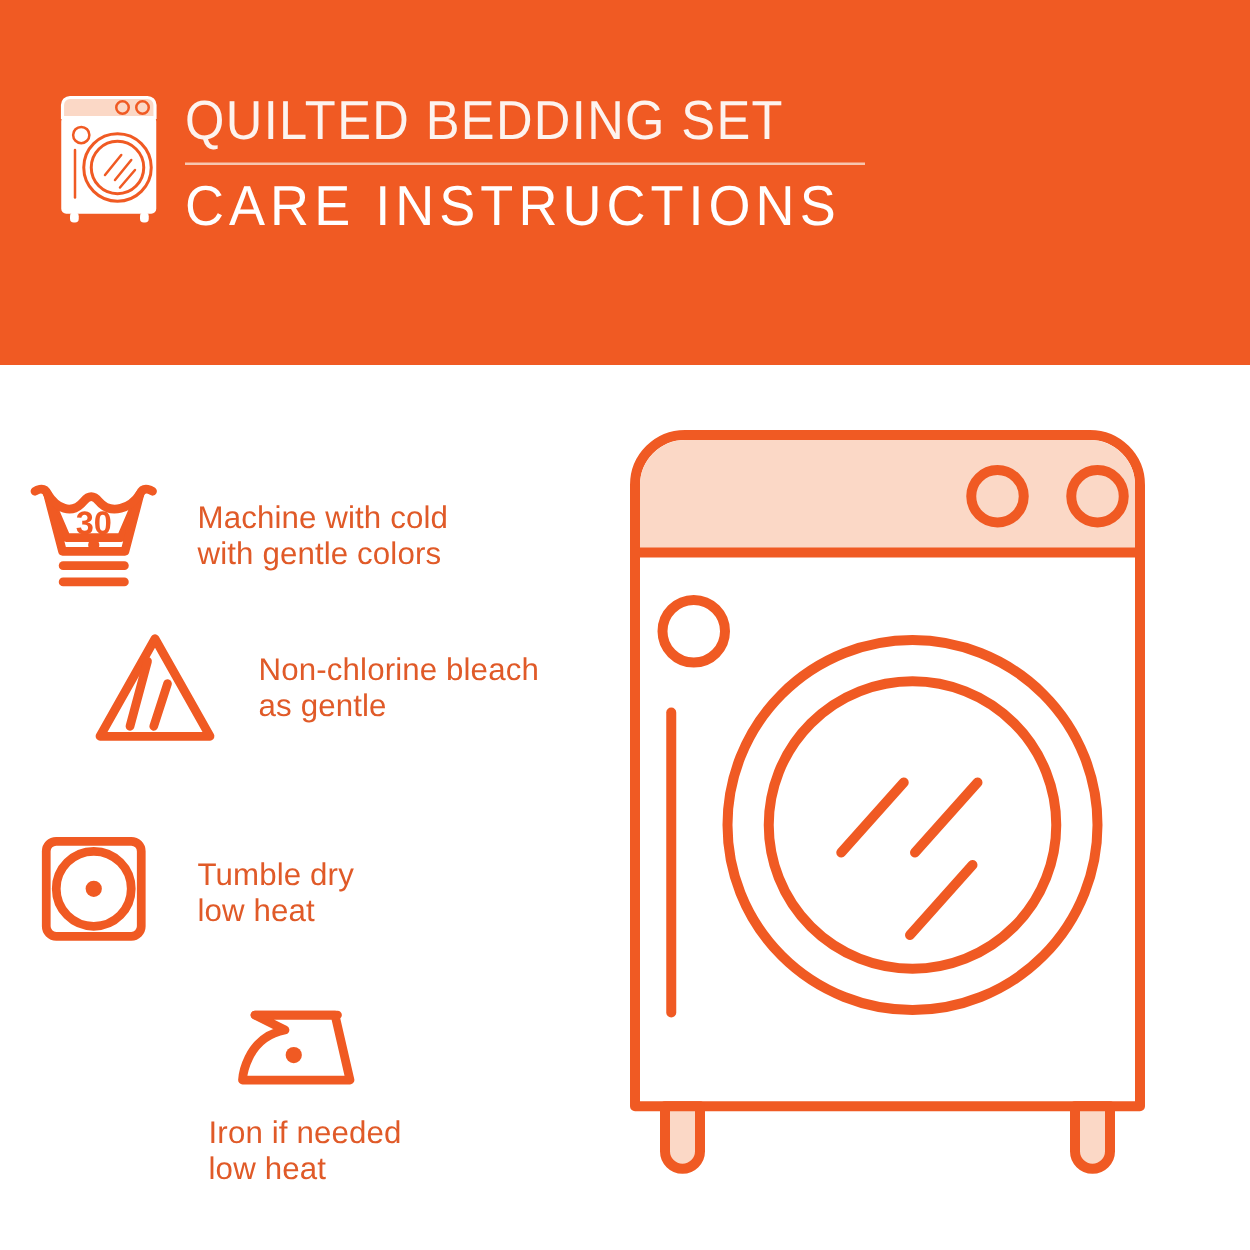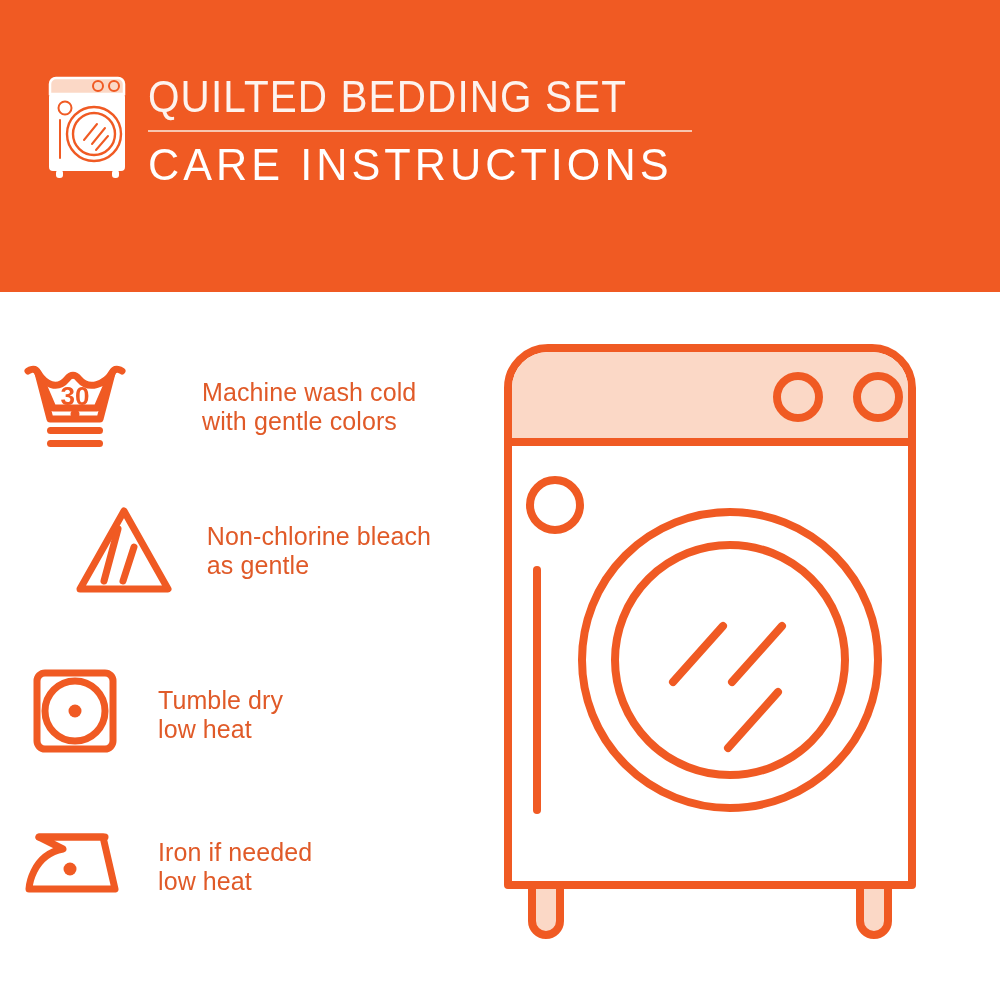--- a/index.html
+++ b/index.html
@@ -49,24 +49,24 @@
   }
 
   
   .care-list{
     position:absolute;left:0;top:240px;width:480px;height:760px;
   }
   .care-row{
     position:absolute;left:0;width:480px;height:150px;
     display:flex;align-items:center;
   }
-  .care-row.r0{top:92px;gap:44px;}
+  .care-row.r0{top:114px;}
   .care-row.r1{top:236px;justify-content:center;}
   .care-row.r2{top:400px;}
-  .care-row.r3{top:552px;}
+  .care-row.r3{top:552px;flex-direction:column;}
 
   .care-symbol{
     width:150px;min-width:150px;height:130px;
     display:flex;align-items:center;justify-content:center;
   }
   .care-text{
     color:#e05a28;
     font-size:25px;
     line-height:29px;
     font-weight:400;
@@ -126,21 +126,21 @@
           <path d="M9 14 C9 14 16 9 19 16 L34 51 H78 L93 16 C96 9 103 14 103 14" stroke="#f05a23" stroke-width="7" stroke-linecap="round" stroke-linejoin="round" fill="none"></path>
           <path d="M19 16 L31 62 H81 L93 16" stroke="#f05a23" stroke-width="7" stroke-linejoin="round" fill="none"></path>
           <path d="M19 16 C26 27 38 34 48 22 C52 17 56 17 60 22 C70 34 86 27 93 16" stroke="#f05a23" stroke-width="7" stroke-linecap="round" stroke-linejoin="round" fill="#ffffff"></path>
           <text x="56" y="48" text-anchor="middle" font-family="Liberation Sans, sans-serif" font-size="26" font-weight="700" fill="#f05a23">30</text>
           <circle cx="56" cy="57" r="4.5" fill="#f05a23"></circle>
           <rect x="28" y="70" width="56" height="7" rx="3.5" fill="#f05a23"></rect>
           <rect x="28" y="83" width="56" height="7" rx="3.5" fill="#f05a23"></rect>
         </svg>
       </div>
       <div class="care-text">
-        <span>Machine wash cold</span>
+        <span>Machine with cold</span>
         <span>with gentle colors</span>
       </div>
     </div>
 
     <div class="care-row r1">
       <div class="care-symbol">
         <svg width="112" height="100" viewBox="0 0 112 100" fill="none">
           <path d="M56 10 L100 88 H12 Z" stroke="#f05a23" stroke-width="7" stroke-linejoin="round" fill="none"></path>
           <line x1="50" y1="28" x2="36" y2="80" stroke="#f05a23" stroke-width="7" stroke-linecap="round"></line>
           <line x1="66" y1="46" x2="55" y2="80" stroke="#f05a23" stroke-width="7" stroke-linecap="round"></line>

